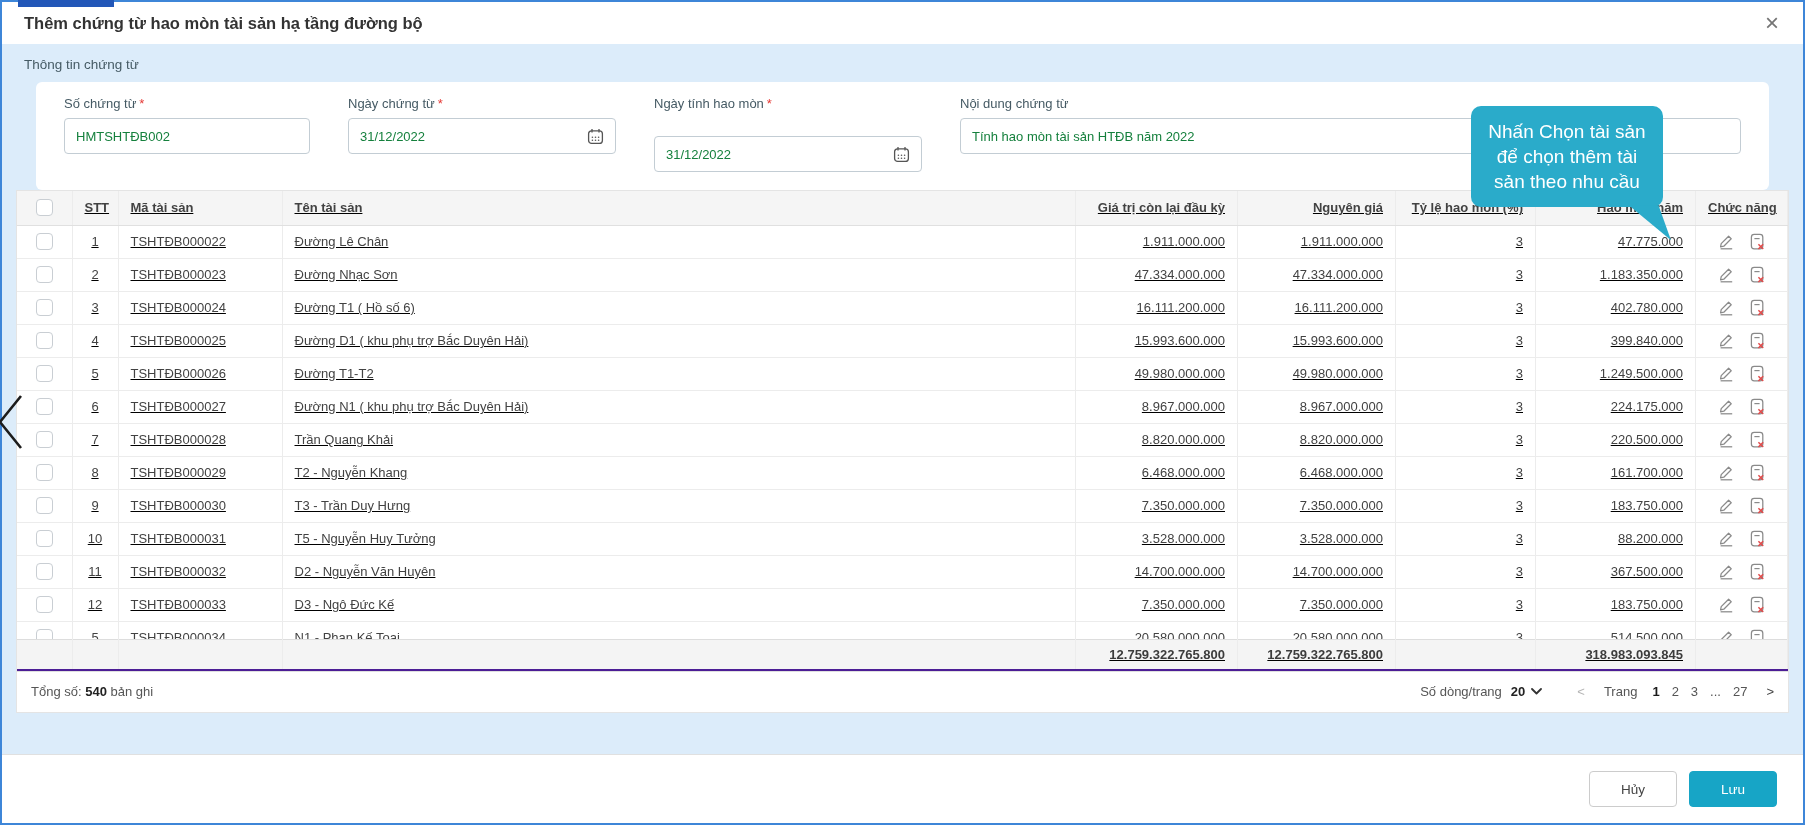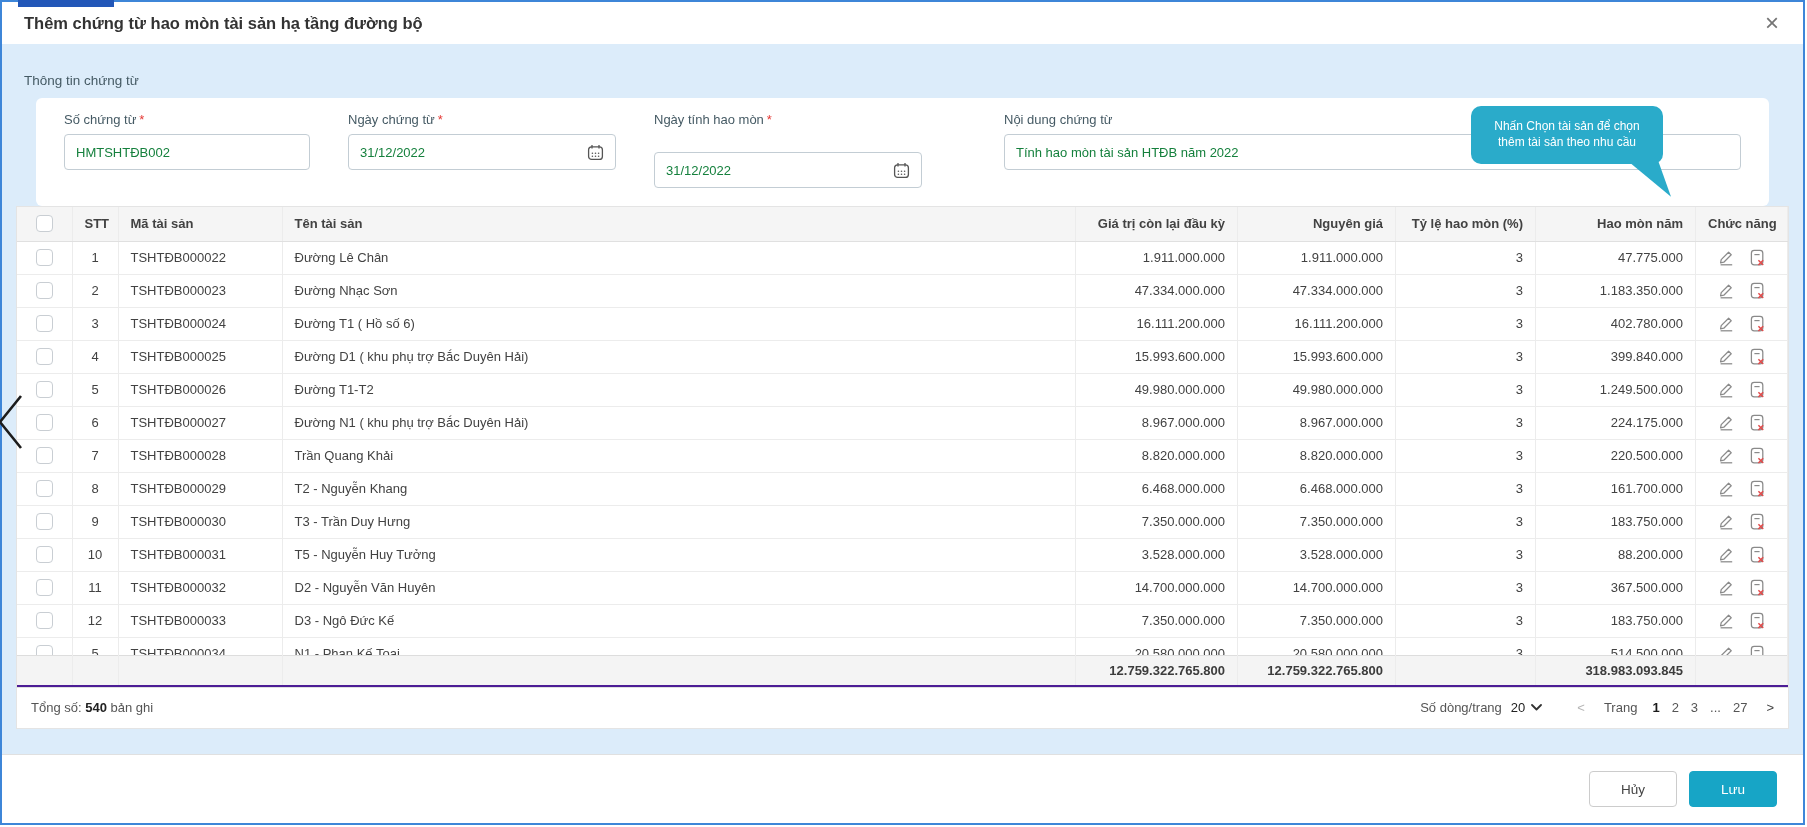--- a/index.html
+++ b/index.html
@@ -8,51 +8,51 @@
   .modal { position:relative; width:1805px; height:825px; border:2px solid #3e86d8;
     background:#fff; display:flex; flex-direction:column; overflow:hidden; }
 
   
   .modal-header { height:42px; background:#fff; display:flex; align-items:center;
     justify-content:space-between; padding:0 24px 0 22px; flex:0 0 auto; }
   .modal-title { font-size:16.5px; font-weight:700; color:#333; }
   .close-x { font-size:24px; color:#757575; cursor:pointer; line-height:1; }
 
   
-  .modal-body { flex:1 1 auto; background:#dcecfa; padding:16px 14px; position:relative; overflow:hidden; }
+  .modal-body { flex:1 1 auto; background:#dcecfa; padding:0 14px; position:relative; overflow:hidden; }
   .section-label { font-size:13.5px; color:#455a64; margin:13px 8px 10px; }
 
   .form-card { background:#fff; border-radius:6px; margin:0 20px; padding:14px 28px 18px;
     display:flex; gap:38px; }
   .field { display:flex; flex-direction:column; }
   .field label { font-size:13px; color:#455a64; margin-bottom:7px; }
   .req { color:#e53935; margin-left:3px; }
   .input-box { height:36px; border:1px solid #c3cdd4; border-radius:4px; background:#fff;
     display:flex; align-items:center; padding:0 11px; font-size:13px; color:#15803d; }
   .input-box input { border:none; outline:none; flex:1; font:inherit; color:inherit; background:transparent; min-width:0; }
-  .f1 { width:246px; } .f2 { width:268px; } .f3 { width:268px;gap:18px; } .f4 { flex:1;margin-left:44px; }
+  .f1 { width:246px; } .f2 { width:268px; } .f3 { width:268px;gap:18px; } .f4 { flex:1; }
   .cal-icon { flex:0 0 auto; margin-left:8px; display:flex; }
 
   
   .tooltip { position:absolute; top:62px; right:140px; width:192px; background:#2aabca;
-    color:#fff; border-radius:10px; padding:13px 10px; font-size:12px; line-height:1.32;
+    color:#fff; border-radius:10px; padding:13px 10px; font-size:19px; line-height:1.32;
     text-align:center; font-weight:500; z-index:30; }
   .tooltip-tail { position:absolute; right:-8px; bottom:-33px; width:48px; height:35px;
     background:#2aabca; clip-path:polygon(12% 0, 100% 100%, 74% 0); }
 
   
   .assets-row { margin:12px 0 0; padding:0 0 0 8px; display:flex; align-items:center;
     justify-content:space-between; height:48px; }
   .assets-title { font-size:13.5px; color:#455a64; }
   .highlight-box { border:2px solid #e23b3b; padding:3px; background:transparent; margin-right:6px; }
   .select-assets-btn { height:34px; background:#fff; border:1px solid #b7cfe0; border-radius:4px;
     display:flex; align-items:center; gap:9px; padding:0 15px; font-size:13px; color:#333; cursor:pointer; }
 
   
-  .table-card { background:#fff; border:1px solid #e4e4e4; border-bottom:none; }
+  .table-card { background:#fff; border:1px solid #e4e4e4; border-bottom:none;text-decoration:underline; }
   table { width:100%; border-collapse:collapse; table-layout:fixed; font-size:13px; color:#424242; }
   col.c-check{width:55px;} col.c-stt{width:46px;} col.c-code{width:164px;}
   col.c-val{width:162px;} col.c-cost{width:158px;} col.c-rate{width:140px;}
   col.c-dep{width:160px;} col.c-act{width:92px;}
   thead th { background:#f5f5f5; font-weight:700; color:#424242; height:34px;
     border-bottom:1px solid #e0e0e0; border-right:1px solid #ececec; padding:0 12px; white-space:nowrap; }
   thead th.lft{text-align:left;} thead th.rgt{text-align:right;} thead th.ctr{text-align:center;}
   tbody td { height:33px; border-bottom:1px solid #ececec; border-right:1px solid #ececec;
     padding:0 12px; white-space:nowrap; overflow:hidden; background:#fff; }
   td.ctr{text-align:center;} td.rgt{text-align:right;} 
@@ -64,21 +64,21 @@
 
   .totals-table td { height:30px; background:#f4f4f4; font-weight:700; color:#3c3c3c;
     border-top:1px solid #ddd; border-bottom:2px solid #4c1d95; border-right:1px solid #ececec; }
 
   
   .table-footer { background:#fff; border:1px solid #e4e4e4; border-top:1px solid #e0e0e0;
     height:42px; display:flex; align-items:center; justify-content:space-between; padding:0 14px; font-size:13px; color:#555; }
   .total-count b { color:#222; }
   .pager { display:flex; align-items:center; gap:9px; }
   .rpp { display:flex; align-items:center; gap:9px; margin-right:26px; }
-  .rpp-val { color:#222; font-weight:400; display:flex; align-items:center; gap:6px; cursor:pointer; }
+  .rpp-val { color:#222; font-weight:700; display:flex; align-items:center; gap:6px; cursor:pointer; }
   .pg { padding:0 2px; cursor:pointer; color:#555; }
   .pg.current { font-weight:700; color:#1a1a1a; }
   .pg-prev { color:#b5b5b5; cursor:pointer; }
   .pg-next { color:#444; cursor:pointer; }
   .pg-label { margin:0 4px 0 10px; }
 
   
   .modal-footer { flex:0 0 auto; height:69px; background:#fff; border-top:1px solid #e0e0e0;
     display:flex; align-items:center; justify-content:flex-end; gap:12px; padding:0 26px; }
   .btn { height:36px; min-width:88px; border-radius:4px; font-size:13.5px; cursor:pointer;

